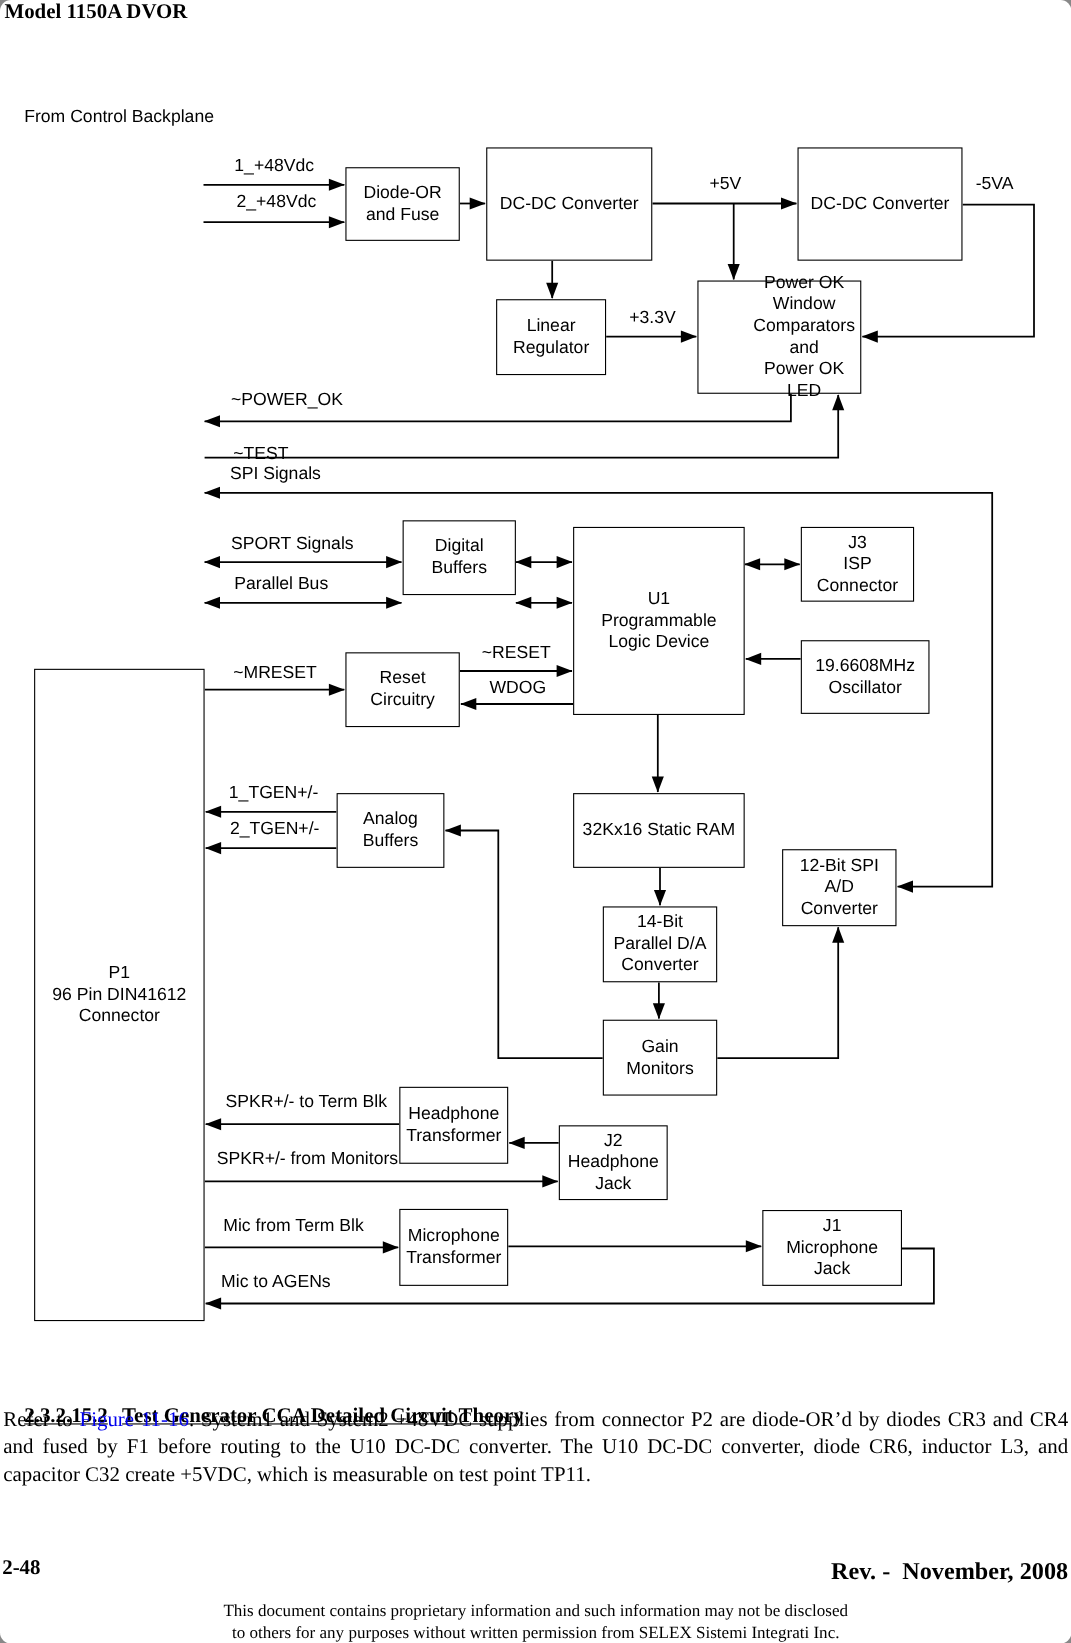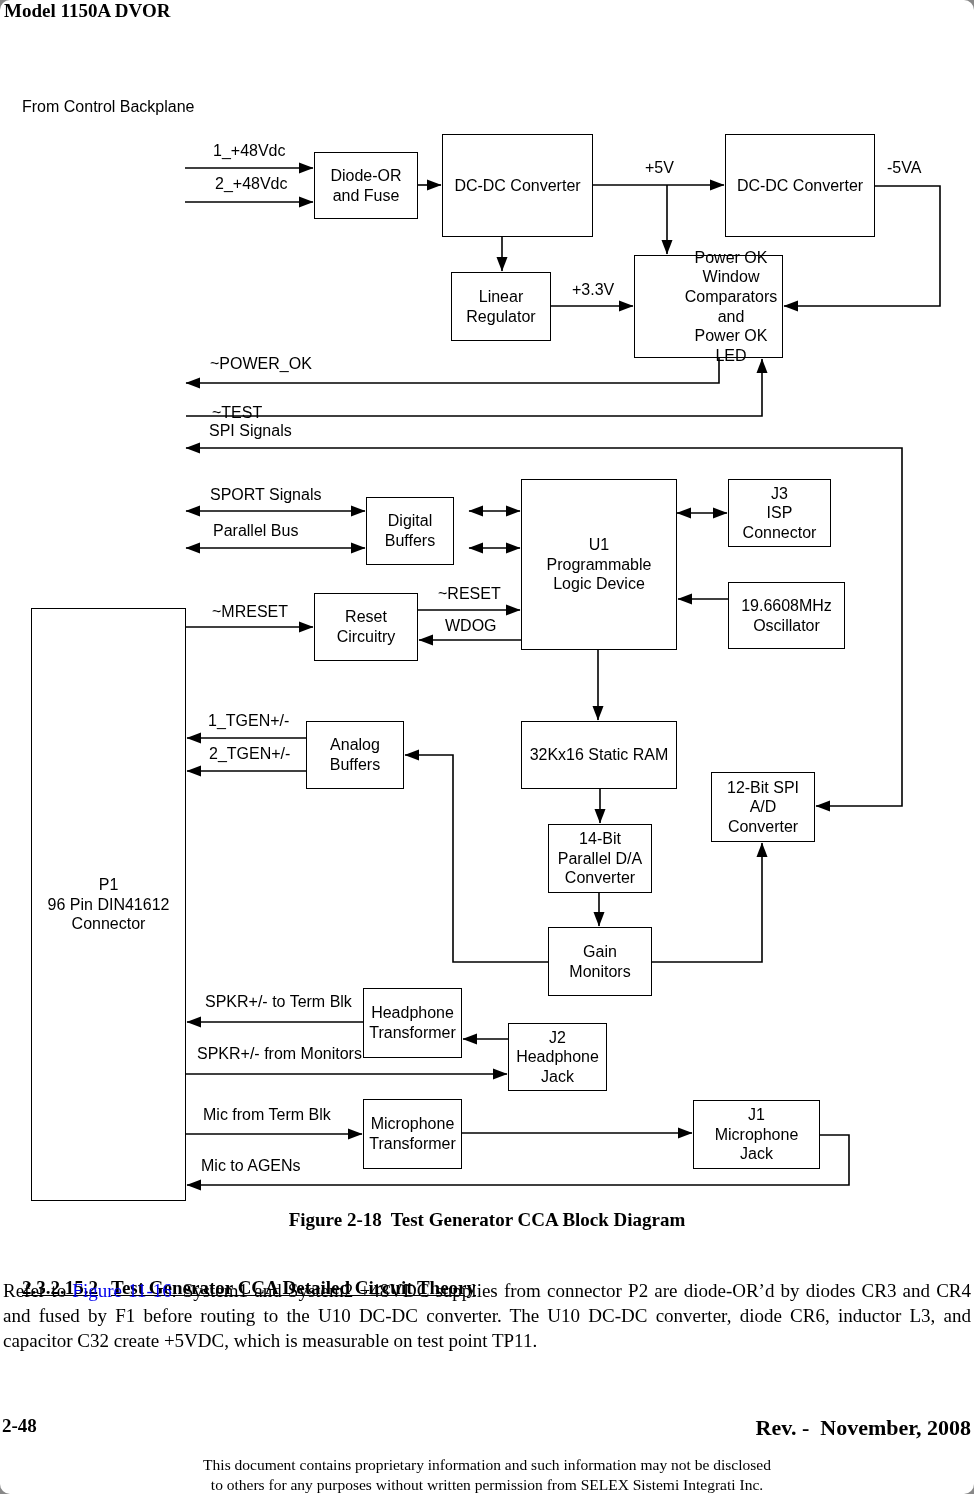--- a/index.html
+++ b/index.html
@@ -14,21 +14,21 @@
          white-space:pre-line; font-size:16px; line-height:1.22; }
   .lbl { position:absolute; white-space:pre; font-size:16px; line-height:1.1; }
 
   #b-p2      { left:30px;  top:143px;  width:155px; height:432px; }
   #b-p1      { left:31px;  top:608px;  width:155px; height:593px; }
   #b-diode   { left:314px; top:152px;  width:104px; height:67px;  }
   #b-dcdc1   { left:442px; top:134px;  width:151px; height:103px; }
   #b-dcdc2   { left:725px; top:134px;  width:150px; height:103px; }
   #b-linreg  { left:451px; top:272px;  width:100px; height:69px;  }
   #b-powerok { left:634px; top:255px;  width:149px; height:103px;padding-left:45px; }
-  #b-digbuf  { left:366px; top:497px;  width:88px; height:68px;  }
+  #b-digbuf  { left:366px; top:473px;  width:103px; height:68px;  }
   #b-u1      { left:521px; top:479px;  width:156px; height:171px; }
   #b-j3      { left:728px; top:479px;  width:103px; height:68px;  }
   #b-osc     { left:728px; top:566px;  width:117px; height:67px;margin-top:16px;  }
   #b-reset   { left:314px; top:593px;  width:104px; height:68px;  }
   #b-anabuf  { left:306px; top:721px;  width:98px;  height:68px;  }
   #b-ram     { left:521px; top:721px;  width:156px; height:68px;  }
   #b-adc     { left:711px; top:772px;  width:104px; height:70px;  }
   #b-dac     { left:548px; top:824px;  width:104px; height:69px;  }
   #b-gain    { left:548px; top:927px;  width:104px; height:69px;  }
   #b-ht      { left:363px; top:988px;  width:99px;  height:70px;  }
@@ -185,21 +185,20 @@
   <div class="lbl" id="l-mreset">~MRESET</div>
   <div class="lbl" id="l-reset">~RESET</div>
   <div class="lbl" id="l-wdog">WDOG</div>
   <div class="lbl" id="l-tgen1">1_TGEN+/-</div>
   <div class="lbl" id="l-tgen2">2_TGEN+/-</div>
   <div class="lbl" id="l-spkrto">SPKR+/- to Term Blk</div>
   <div class="lbl" id="l-spkrfrom">SPKR+/- from Monitors</div>
   <div class="lbl" id="l-micfrom">Mic from Term Blk</div>
   <div class="lbl" id="l-micto">Mic to AGENs</div>
 
-  <div id="caption" class="serif">Figure 2-18  Test Generator CCA Block Diagram</div>
 
   <div id="sect" class="serif">
     <span class="u num">2.3.2.15.2</span><span class="u">Test Generator CCA Detailed Circuit Theory</span>
   </div>
 
   <div id="para" class="serif">
     <span>Refer to </span><span class="link" style="color: rgb(0, 0, 238);">Figure 11-16</span><span>.  System1 and System2 +48VDC supplies from connector P2 are diode-OR’d by diodes CR3 and CR4 and fused by F1 before routing to the U10 DC-DC converter. The U10 DC-DC converter, diode CR6, inductor L3, and capacitor C32 create +5VDC, which is measurable on test point TP11.</span>
   </div>
 
   <div id="pgnum" class="serif">2-48</div>

